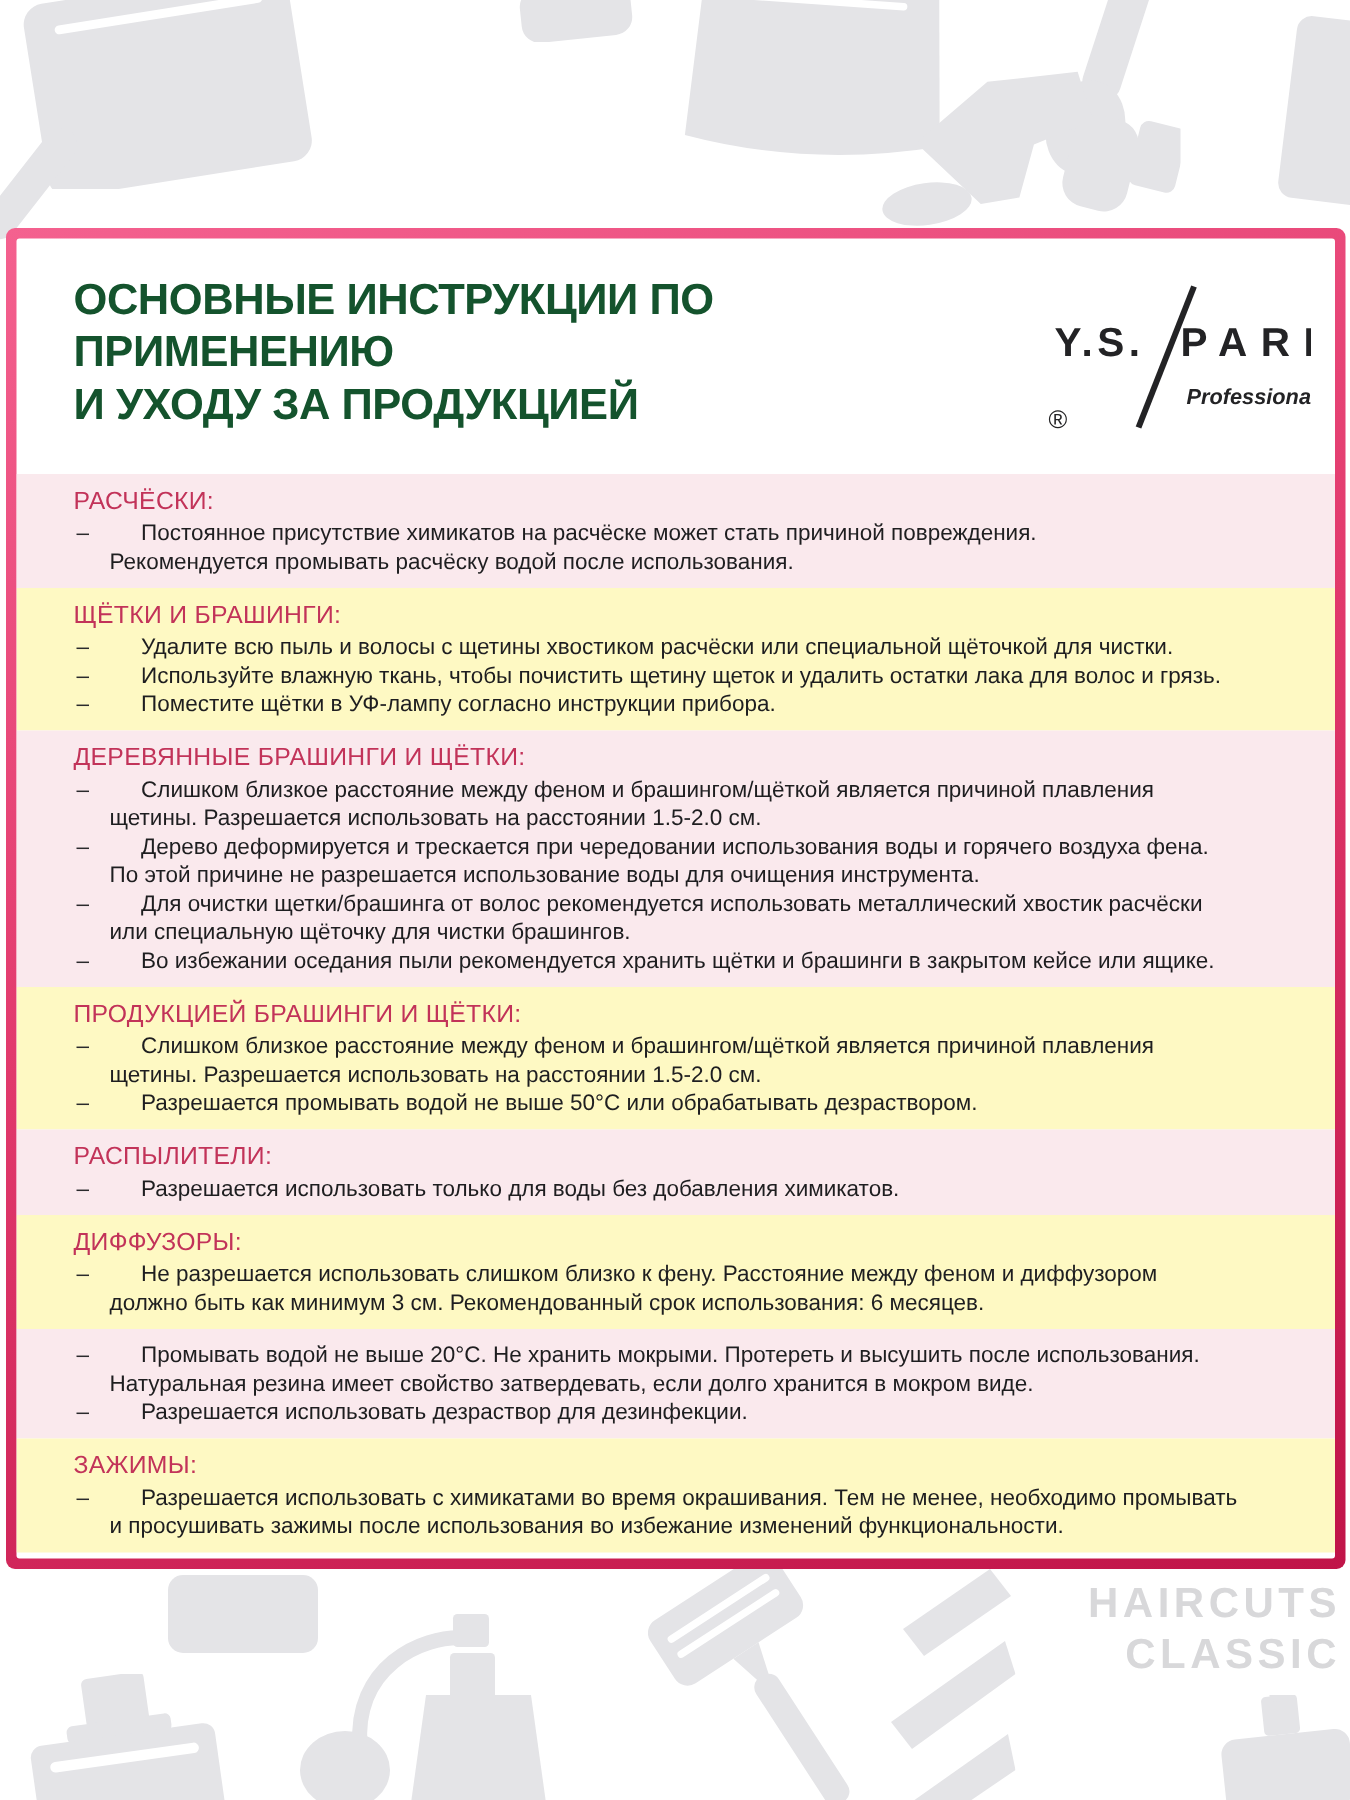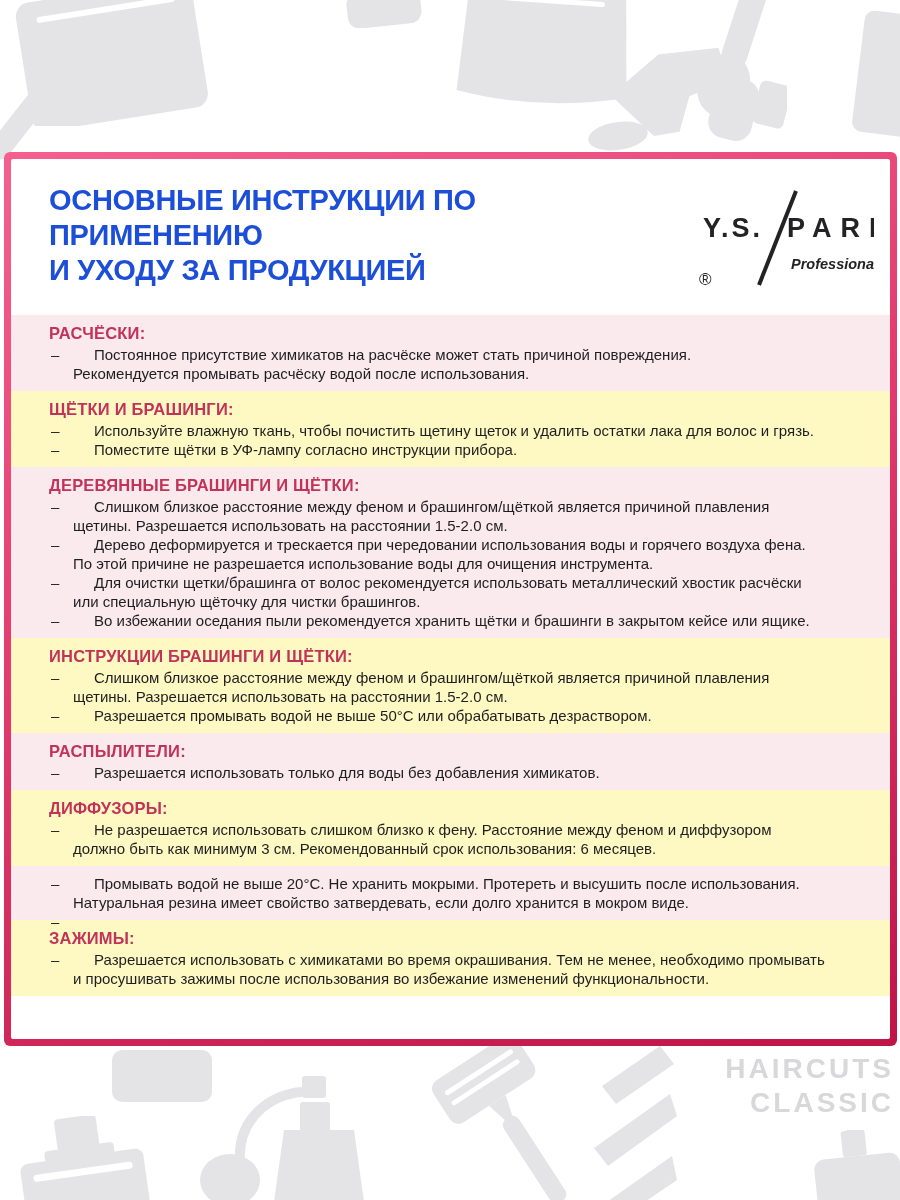--- a/index.html
+++ b/index.html
@@ -26,30 +26,30 @@
   }
   .card{
     background:#ffffff;width:100%;height:100%;border-radius:2px;
     overflow:hidden;box-sizing:border-box;
   }
   .card-header{
     display:flex;justify-content:space-between;align-items:flex-start;
     padding:24px 16px 22px 38px;
   }
   .title{
-    font-size:29px;line-height:35px;font-weight:bold;color:#1d4ed8;
+    font-size:29px;line-height:35px;font-weight:bold;color:#14532d;
     letter-spacing:-0.3px;
   }
   .logo{width:185px;flex:0 0 auto;margin-top:6px;text-align:right;}
   
   .section{padding:8px 30px 8px 38px;}
   .sec-pink{background:#fae9ed;}
   .sec-white{background:#fef9c3;}
   .sec-heading{
-    margin:0 0 2px 0;font-size:16.5px;line-height:20px;font-weight:bold;
+    margin:0 0 2px 0;font-size:16.5px;line-height:20px;font-weight:normal;
     color:#c23359;letter-spacing:0.2px;
   }
   ul.bullets{list-style:none;margin:0;padding:0;}
   ul.bullets li{
     position:relative;padding-left:24px;
     font-size:15px;line-height:19px;color:#1e1e20;
   }
   ul.bullets .dash{position:absolute;left:2px;top:0;color:#2a2a2c;}
   ul.bullets .li-text{white-space:pre-line;margin-left:21px;}
 </style>
@@ -205,41 +205,41 @@
       <h2 class="sec-heading">РАСЧЁСКИ:</h2>
       <ul class="bullets">
         <li><span class="dash">–</span><span class="li-text">Постоянное присутствие химикатов на расчёске может стать причиной повреждения.
 Рекомендуется промывать расчёску водой после использования.</span></li>
       </ul>
     </div>
 
     <div class="section sec-white">
       <h2 class="sec-heading">ЩЁТКИ И БРАШИНГИ:</h2>
       <ul class="bullets">
-        <li><span class="dash">–</span></li>
+        <li><span class="dash">–</span><span class="li-text">Удалите всю пыль и волосы с щетины хвостиком расчёски или специальной щёточкой для чистки.</span></li>
         <li><span class="dash">–</span><span class="li-text">Используйте влажную ткань, чтобы почистить щетину щеток и удалить остатки лака для волос и грязь.</span></li>
         <li><span class="dash">–</span><span class="li-text">Поместите щётки в УФ-лампу согласно инструкции прибора.</span></li>
       </ul>
     </div>
 
     <div class="section sec-pink">
       <h2 class="sec-heading">ДЕРЕВЯННЫЕ БРАШИНГИ И ЩЁТКИ:</h2>
       <ul class="bullets">
         <li><span class="dash">–</span><span class="li-text">Слишком близкое расстояние между феном и брашингом/щёткой является причиной плавления
 щетины. Разрешается использовать на расстоянии 1.5-2.0 см.</span></li>
         <li><span class="dash">–</span><span class="li-text">Дерево деформируется и трескается при чередовании использования воды и горячего воздуха фена.
 По этой причине не разрешается использование воды для очищения инструмента.</span></li>
         <li><span class="dash">–</span><span class="li-text">Для очистки щетки/брашинга от волос рекомендуется использовать металлический хвостик расчёски
 или специальную щёточку для чистки брашингов.</span></li>
         <li><span class="dash">–</span><span class="li-text">Во избежании оседания пыли рекомендуется хранить щётки и брашинги в закрытом кейсе или ящике.</span></li>
       </ul>
     </div>
 
     <div class="section sec-white">
-      <h2 class="sec-heading">ИНСТРУКЦИИ БРАШИНГИ И ЩЁТКИ:</h2>
+      <h2 class="sec-heading">ПРОДУКЦИЕЙ БРАШИНГИ И ЩЁТКИ:</h2>
       <ul class="bullets">
         <li><span class="dash">–</span><span class="li-text">Слишком близкое расстояние между феном и брашингом/щёткой является причиной плавления
 щетины. Разрешается использовать на расстоянии 1.5-2.0 см.</span></li>
         <li><span class="dash">–</span><span class="li-text">Разрешается промывать водой не выше 50°C или обрабатывать дезраствором.</span></li>
       </ul>
     </div>
 
     <div class="section sec-pink">
       <h2 class="sec-heading">РАСПЫЛИТЕЛИ:</h2>
       <ul class="bullets">
@@ -252,21 +252,21 @@
       <ul class="bullets">
         <li><span class="dash">–</span><span class="li-text">Не разрешается использовать слишком близко к фену. Расстояние между феном и диффузором
 должно быть как минимум 3 см. Рекомендованный срок использования: 6 месяцев.</span></li>
       </ul>
     </div>
 
     <div class="section sec-pink">
       <ul class="bullets">
         <li><span class="dash">–</span><span class="li-text">Промывать водой не выше 20°C. Не хранить мокрыми. Протереть и высушить после использования.
 Натуральная резина имеет свойство затвердевать, если долго хранится в мокром виде.</span></li>
-        <li><span class="dash">–</span></li>
+        <li><span class="dash">–</span><span class="li-text">Разрешается использовать дезраствор для дезинфекции.</span></li>
       </ul>
     </div>
 
     <div class="section sec-white">
       <h2 class="sec-heading">ЗАЖИМЫ:</h2>
       <ul class="bullets">
         <li><span class="dash">–</span><span class="li-text">Разрешается использовать с химикатами во время окрашивания. Тем не менее, необходимо промывать
 и просушивать зажимы после использования во избежание изменений функциональности.</span></li>
       </ul>
     </div>

